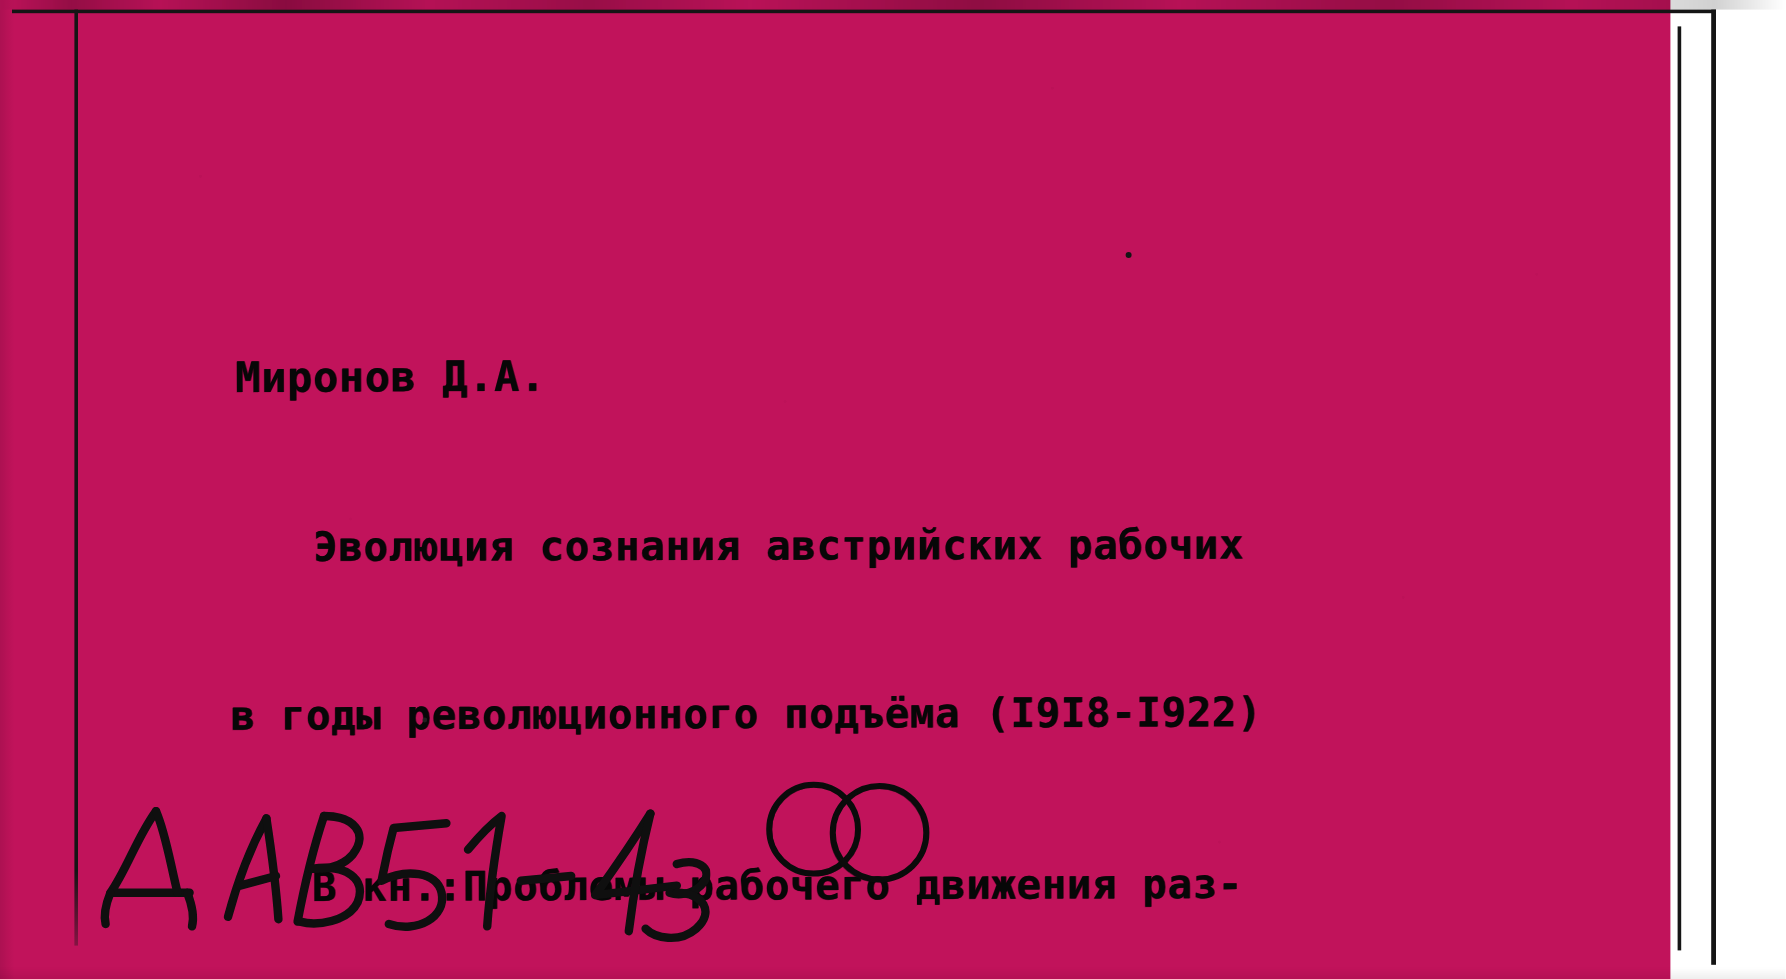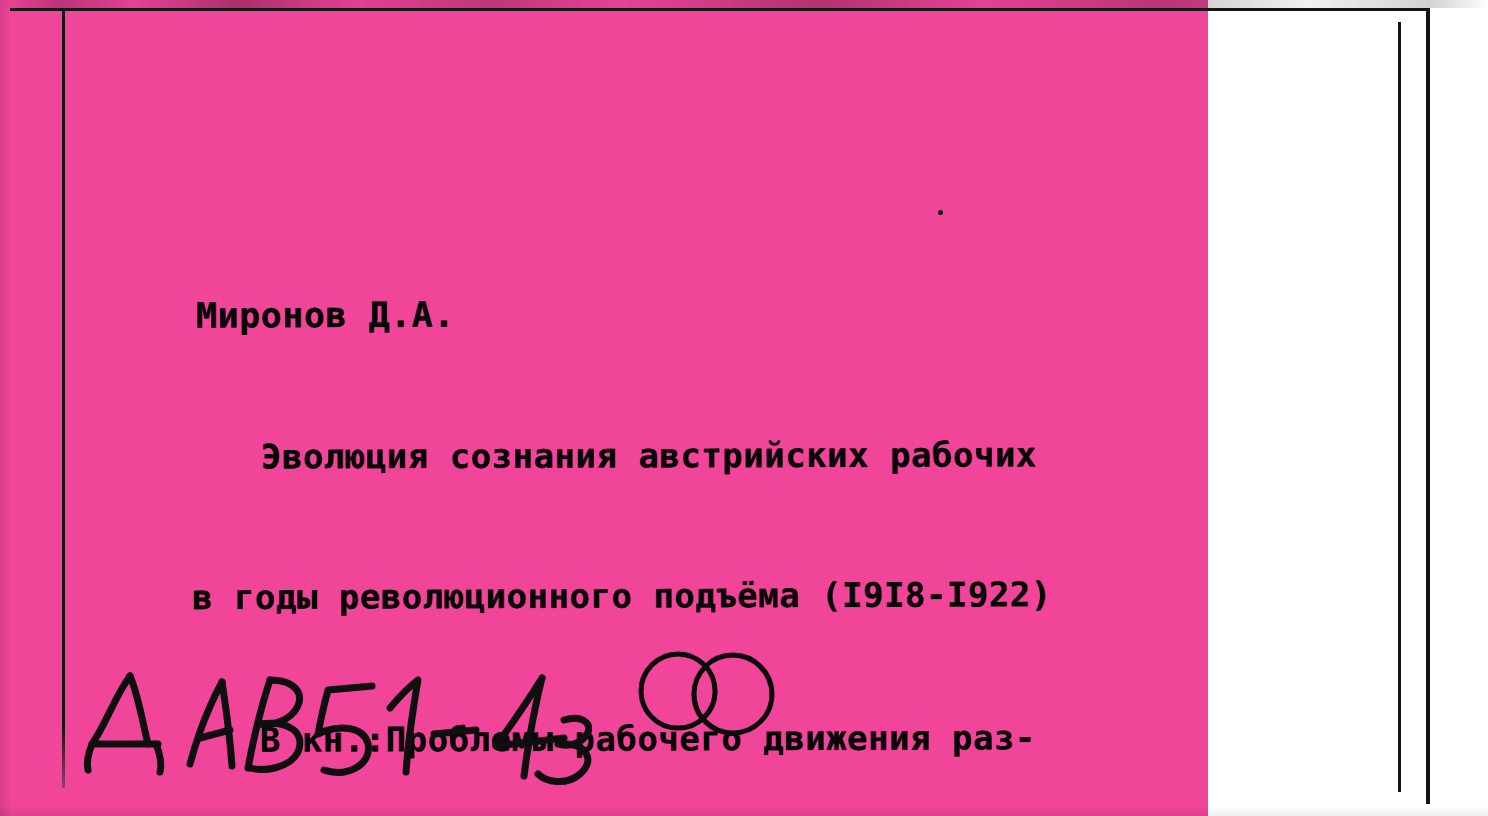--- a/index.html
+++ b/index.html
@@ -10,23 +10,23 @@
   body {
     width: 1488px;
     height: 816px;
     overflow: hidden;
     font-family: "DejaVu Sans Mono", monospace;
   }
 
   
   #card-scan {
     position: relative;
-    width: 1208px;
+    width: 1392px;
     height: 816px;
-    background: #ec4899;
+    background: #be185d;
     filter: contrast(1.05);
   }
 
   
   #paper-noise {
     position: absolute;
     inset: 0;
     pointer-events: none;
     opacity: 0.5;
     background-image:

